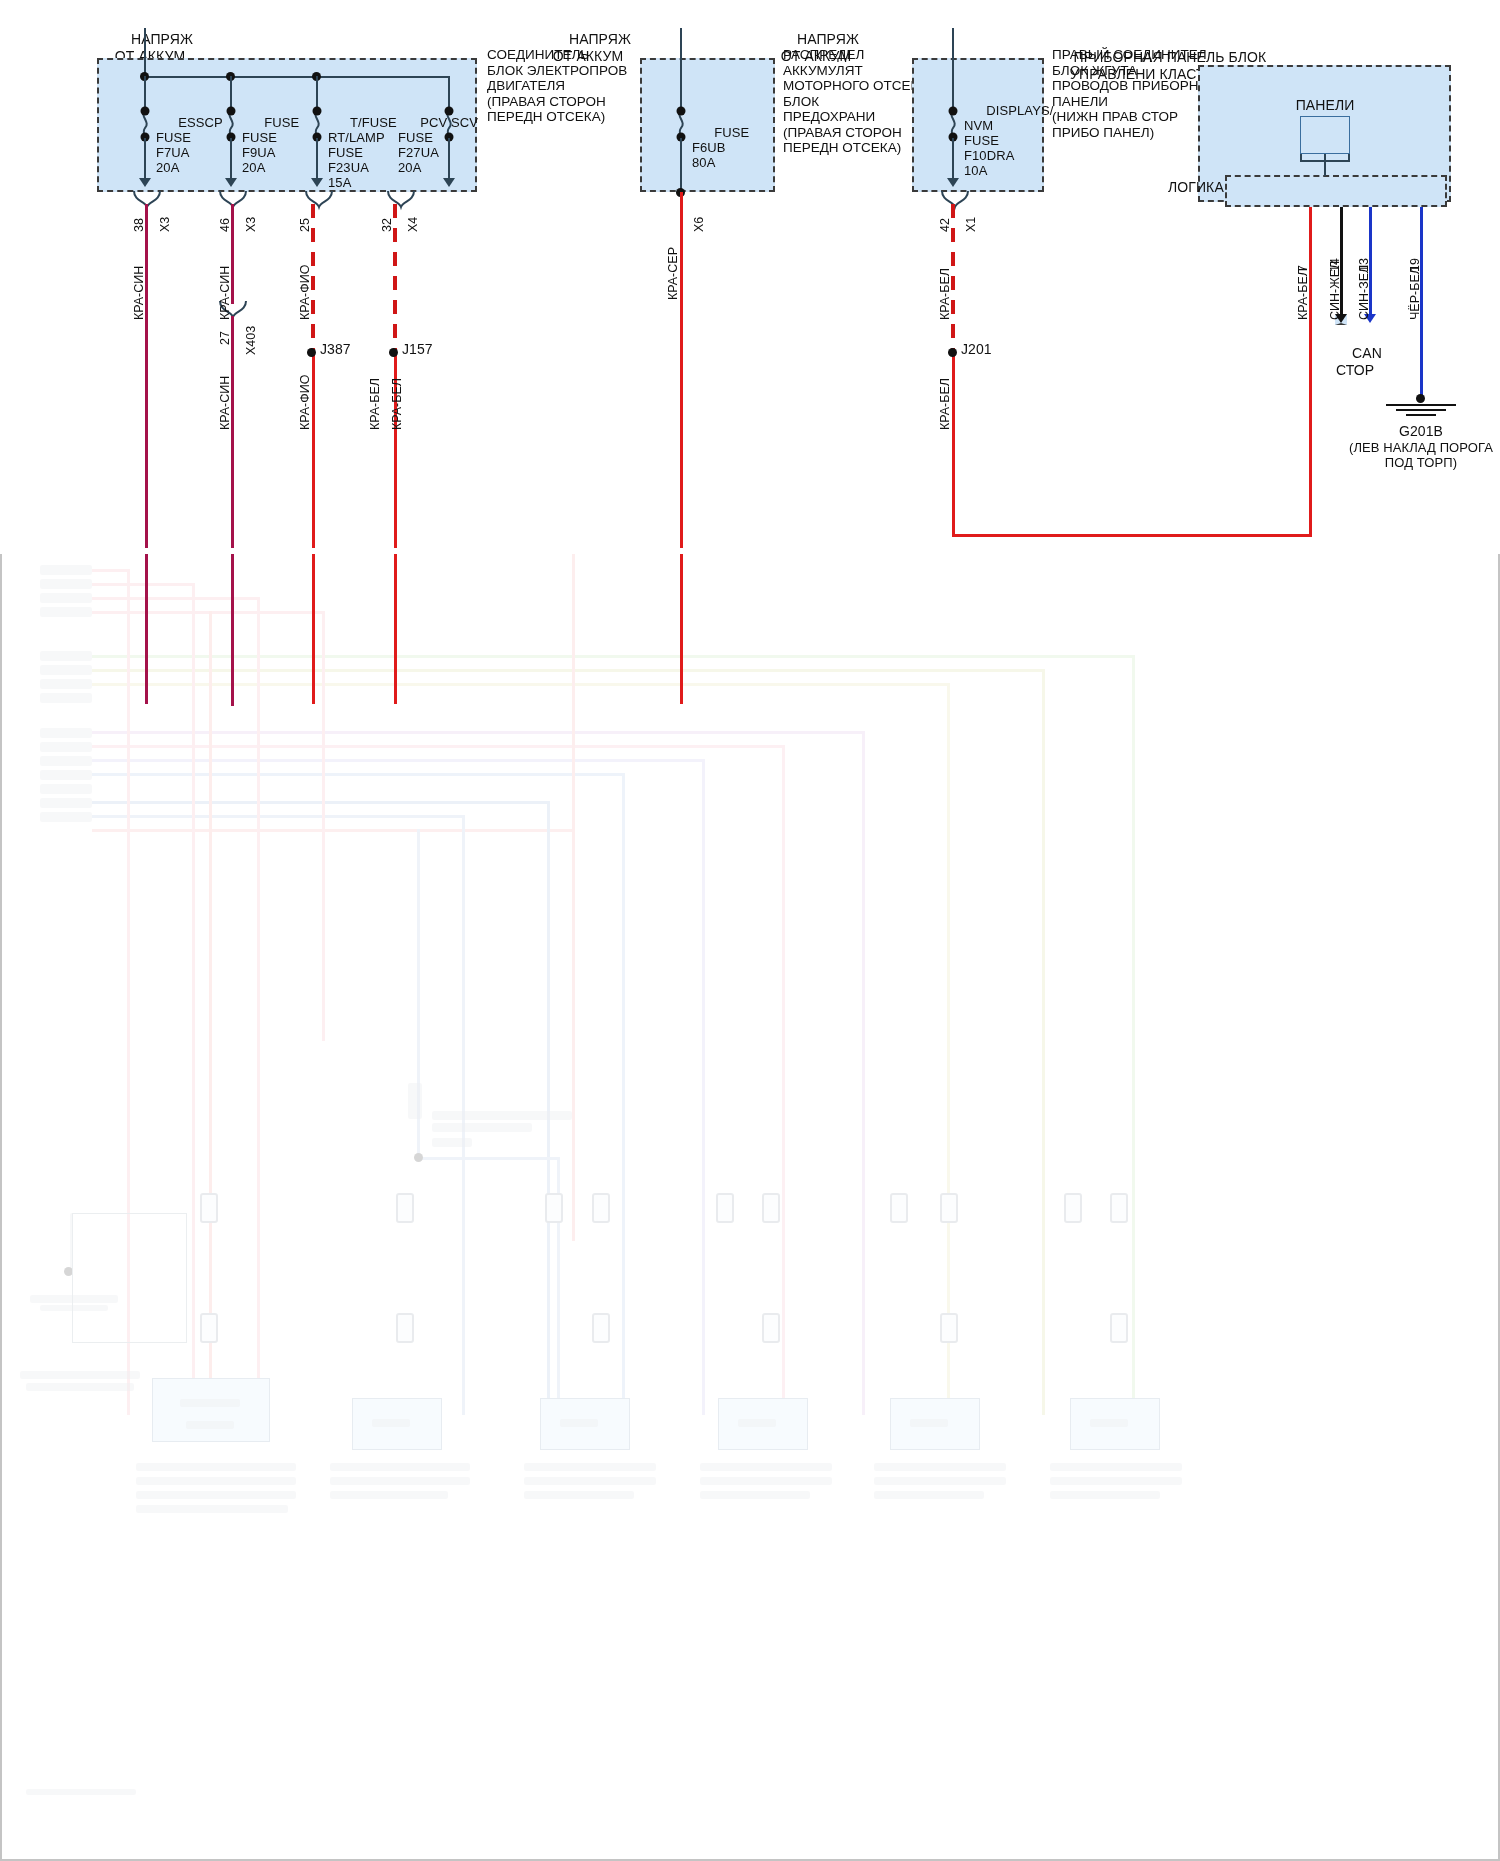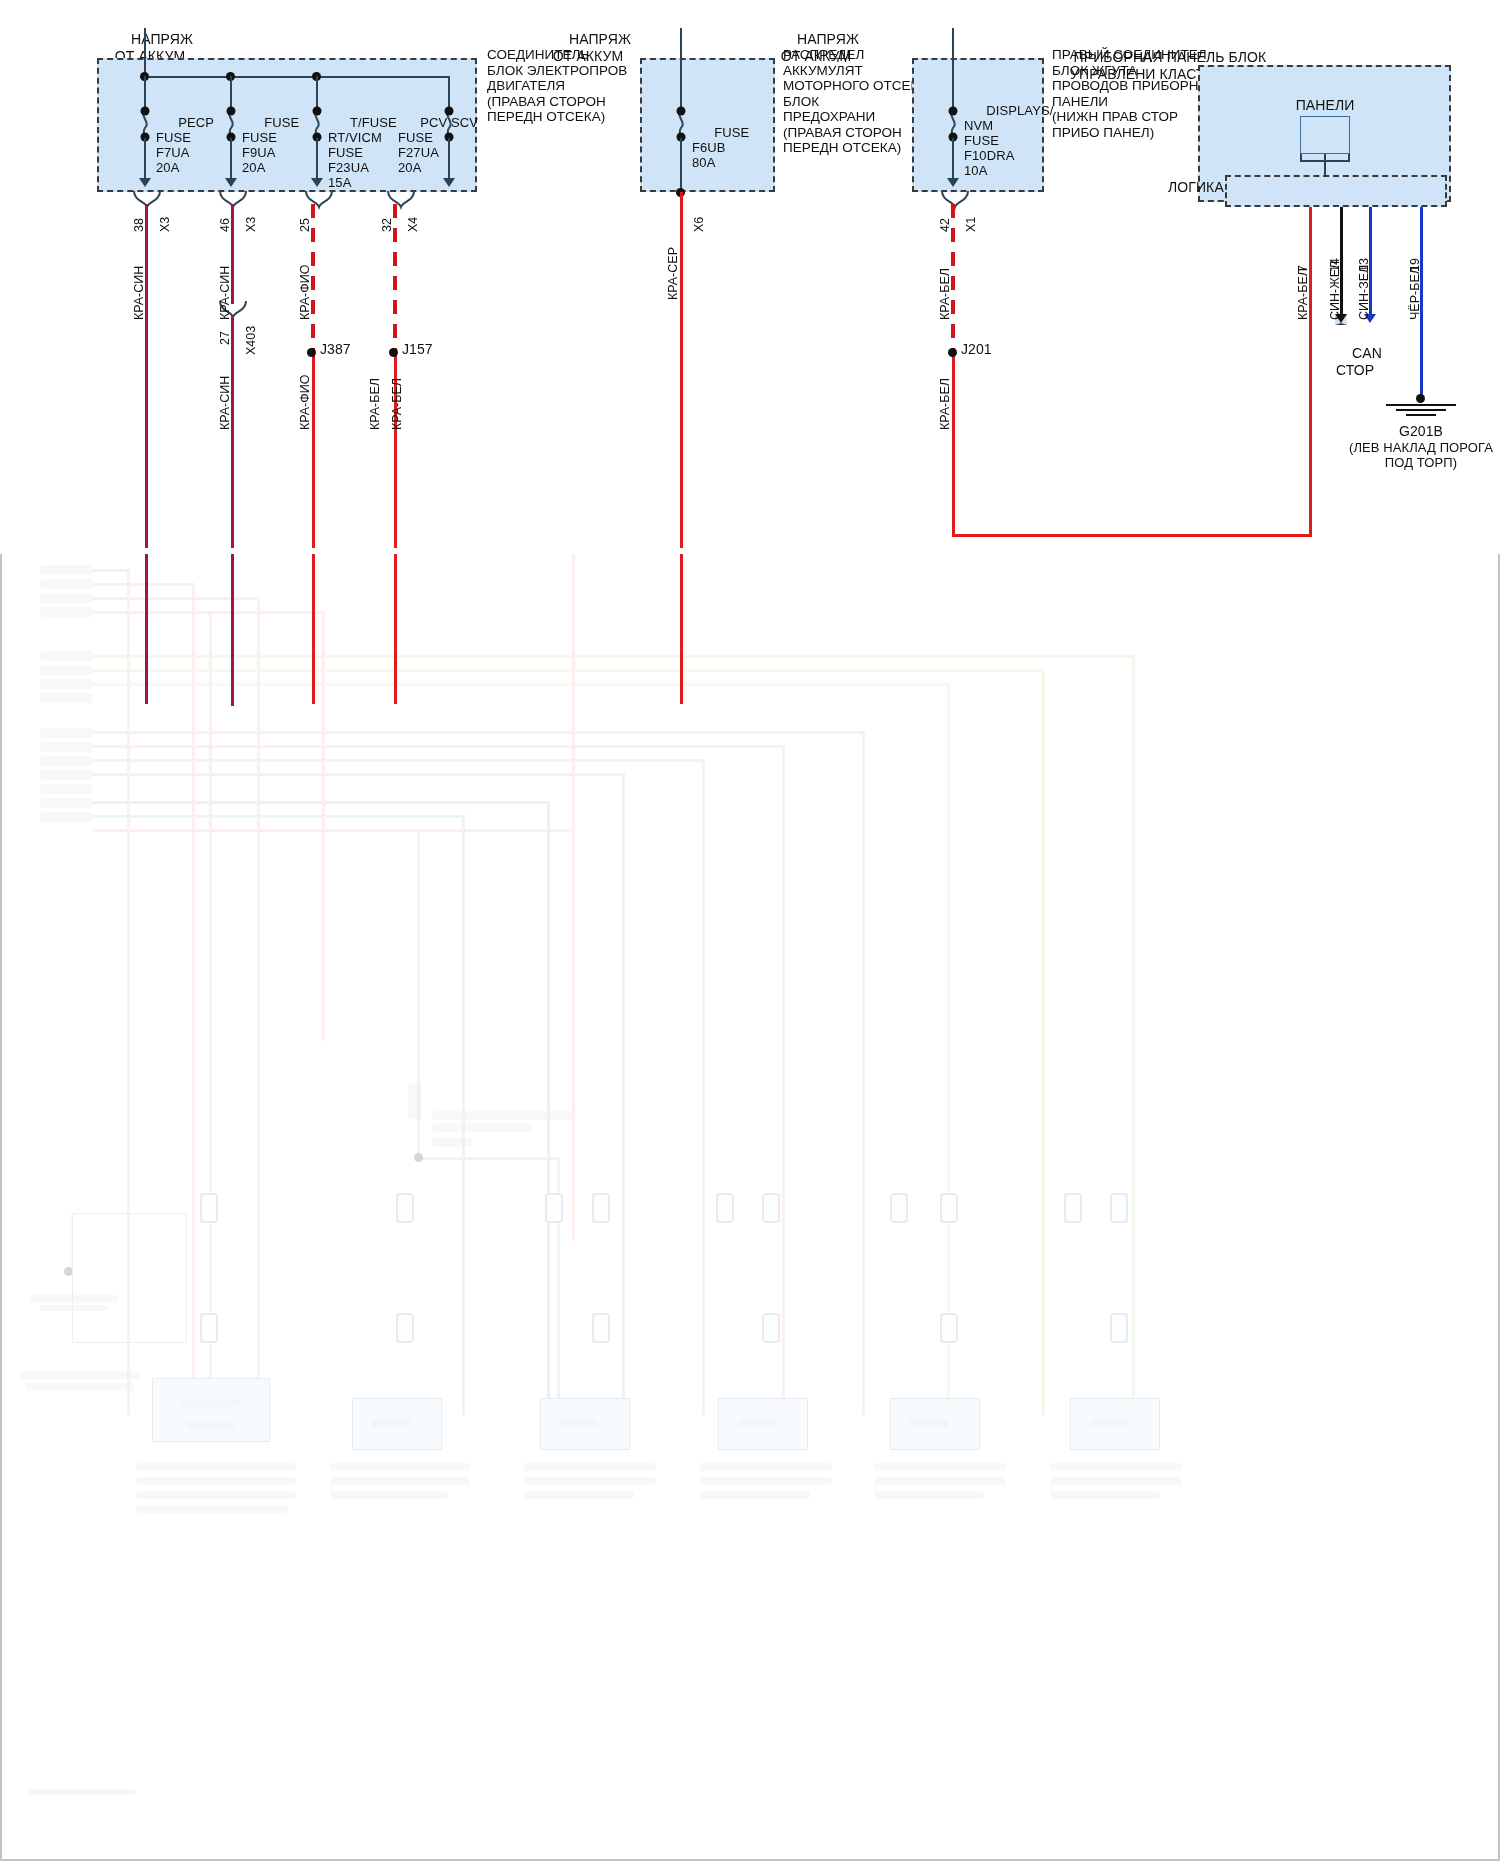--- a/index.html
+++ b/index.html
@@ -233,27 +233,27 @@
     <div class="vline" style="left:144px;top:138px;height:42px;"></div>
     <div class="vline" style="left:230px;top:138px;height:42px;"></div>
     <div class="vline" style="left:316px;top:138px;height:42px;"></div>
     <div class="vline" style="left:448px;top:138px;height:42px;"></div>
     <div class="arrow-d" style="left:139px;top:178px;"></div>
     <div class="arrow-d" style="left:225px;top:178px;"></div>
     <div class="arrow-d" style="left:311px;top:178px;"></div>
     <div class="arrow-d" style="left:443px;top:178px;"></div>
 
     <div class="txt" style="left:156px;top:100px;">
-      <span>PECP</span><br><span>FUSE</span><br><span>F7UA</span><br><span>20A</span>
+      <span>ESSCP</span><br><span>FUSE</span><br><span>F7UA</span><br><span>20A</span>
     </div>
     <div class="txt" style="left:242px;top:100px;">
       <span>FUSE</span><br><span>FUSE</span><br><span>F9UA</span><br><span>20A</span>
     </div>
     <div class="txt" style="left:328px;top:100px;">
-      <span>T/FUSE</span><br><span>RT/VICM</span><br><span>FUSE</span><br><span>F23UA</span><br><span>15A</span>
+      <span>T/FUSE</span><br><span>RT/LAMP</span><br><span>FUSE</span><br><span>F23UA</span><br><span>15A</span>
     </div>
     <div class="txt" style="left:398px;top:100px;">
       <span>PCV SCV</span><br><span>FUSE</span><br><span>F27UA</span><br><span>20A</span>
     </div>
 
     <div class="blk" style="left:640px;top:58px;width:135px;height:134px;"></div>
     <div class="lbl-blk" style="left:783px;top:47px;">РАСПРЕДЕЛ
 АККУМУЛЯТ
 МОТОРНОГО ОТСЕКА
 БЛОК

